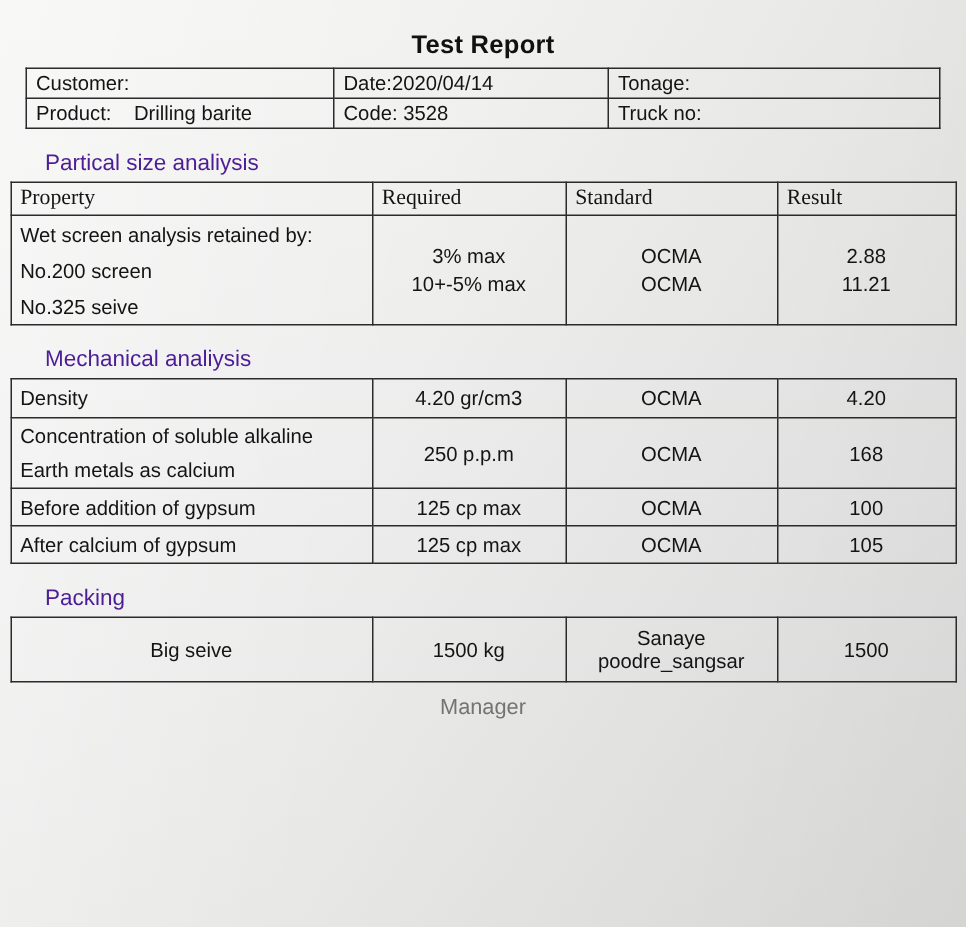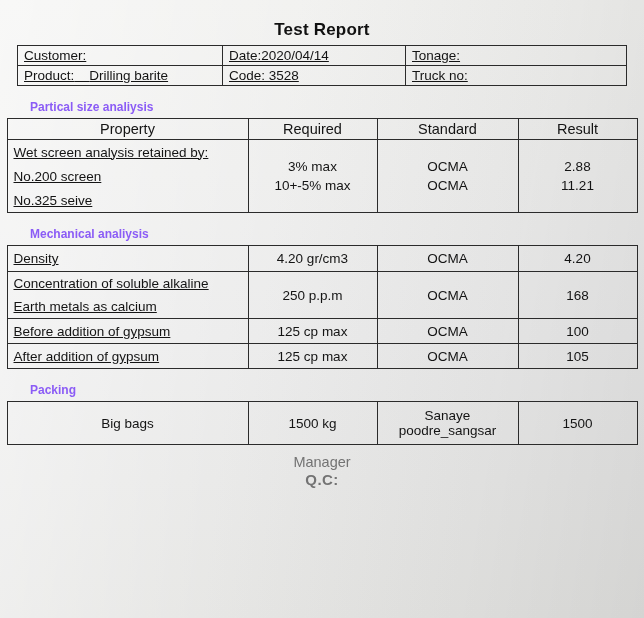--- a/index.html
+++ b/index.html
@@ -49,33 +49,33 @@
   .doc-table td, .doc-table th {
     border: 1.3px solid #2b2b2b;
     font-size: 13.5px;
     font-weight: 400;
     padding: 2px 6px;
     vertical-align: middle;
     background: transparent;
     color: #141414;
   }
   .center { text-align: center; }
-  .left { text-align: left; text-decoration: underline; }
+  .left { text-align: left; }
   .nb-bottom { border-bottom: none !important; }
   .nb-top { border-top: none !important; }
 
   .section-heading {
-    font-size: 12px;
-    font-weight: 700;
-    color: #8b5cf6;
+    font-size: 15px;
+    font-weight: 400;
+    color: #4c1d95;
     margin: 14px 0 4px 30px;
   }
   .hdr-row td {
     font-size: 14.5px;
-    text-align: center;
+    font-family: Liberation Serif, serif;
   }
   .footer {
     text-align: center;
     margin-top: 8px;
     font-size: 14.5px;
     line-height: 1.25;
     color: #737373;
   }
   .footer .qc {
     font-size: 15px;
@@ -164,42 +164,41 @@
     <tr>
       <td class="left nb-top" style="height:19px;">Earth metals as calcium</td>
     </tr>
     <tr>
       <td class="left" style="height:20px;">Before addition of gypsum</td>
       <td class="center">125  cp max</td>
       <td class="center">OCMA</td>
       <td class="center">100</td>
     </tr>
     <tr>
-      <td class="left" style="height:20px;">After addition of gypsum</td>
+      <td class="left" style="height:20px;">After calcium of gypsum</td>
       <td class="center">125  cp max</td>
       <td class="center">OCMA</td>
       <td class="center">105</td>
     </tr>
   </tbody>
     </table>
 
   <div class="section-heading">Packing</div>
 
   <table class="doc-table" style="width:578px;">
     <tbody>
         <tr>
-      <td class="center" style="width:228px; height:38px;">Big bags</td>
+      <td class="center" style="width:228px; height:38px;">Big seive</td>
       <td class="center" style="width:116px;">1500 kg</td>
       <td class="center" style="width:128px;">
         <div>Sanaye</div>
         <div>poodre_sangsar</div>
       </td>
       <td class="center" style="width:106px;">1500</td>
     </tr>
   </tbody>
     </table>
 
   <div class="footer">
     <div>Manager</div>
-    <div class="qc">Q.C:</div>
   </div>
 
 </div>
 
 </body></html>

